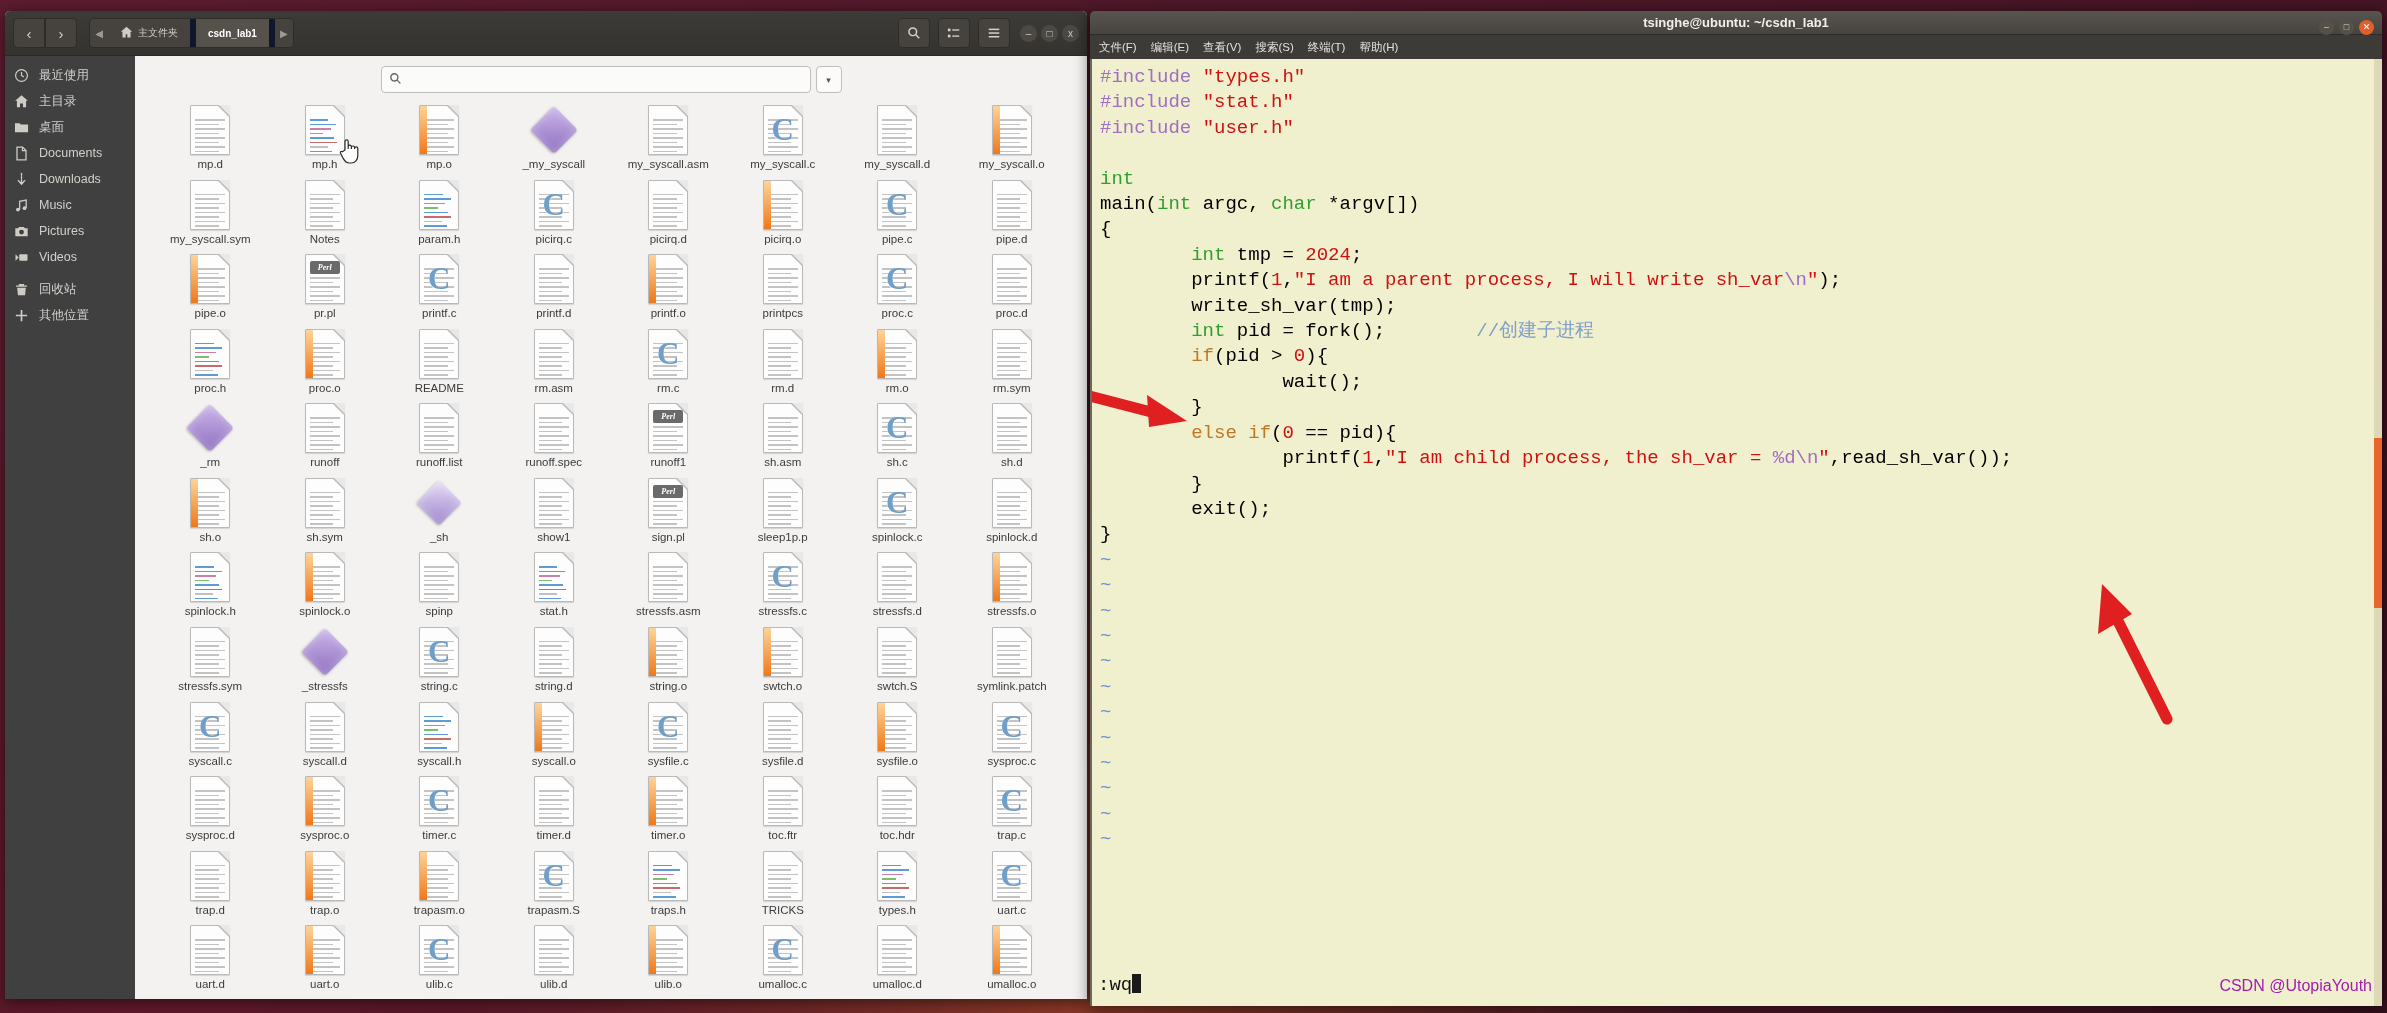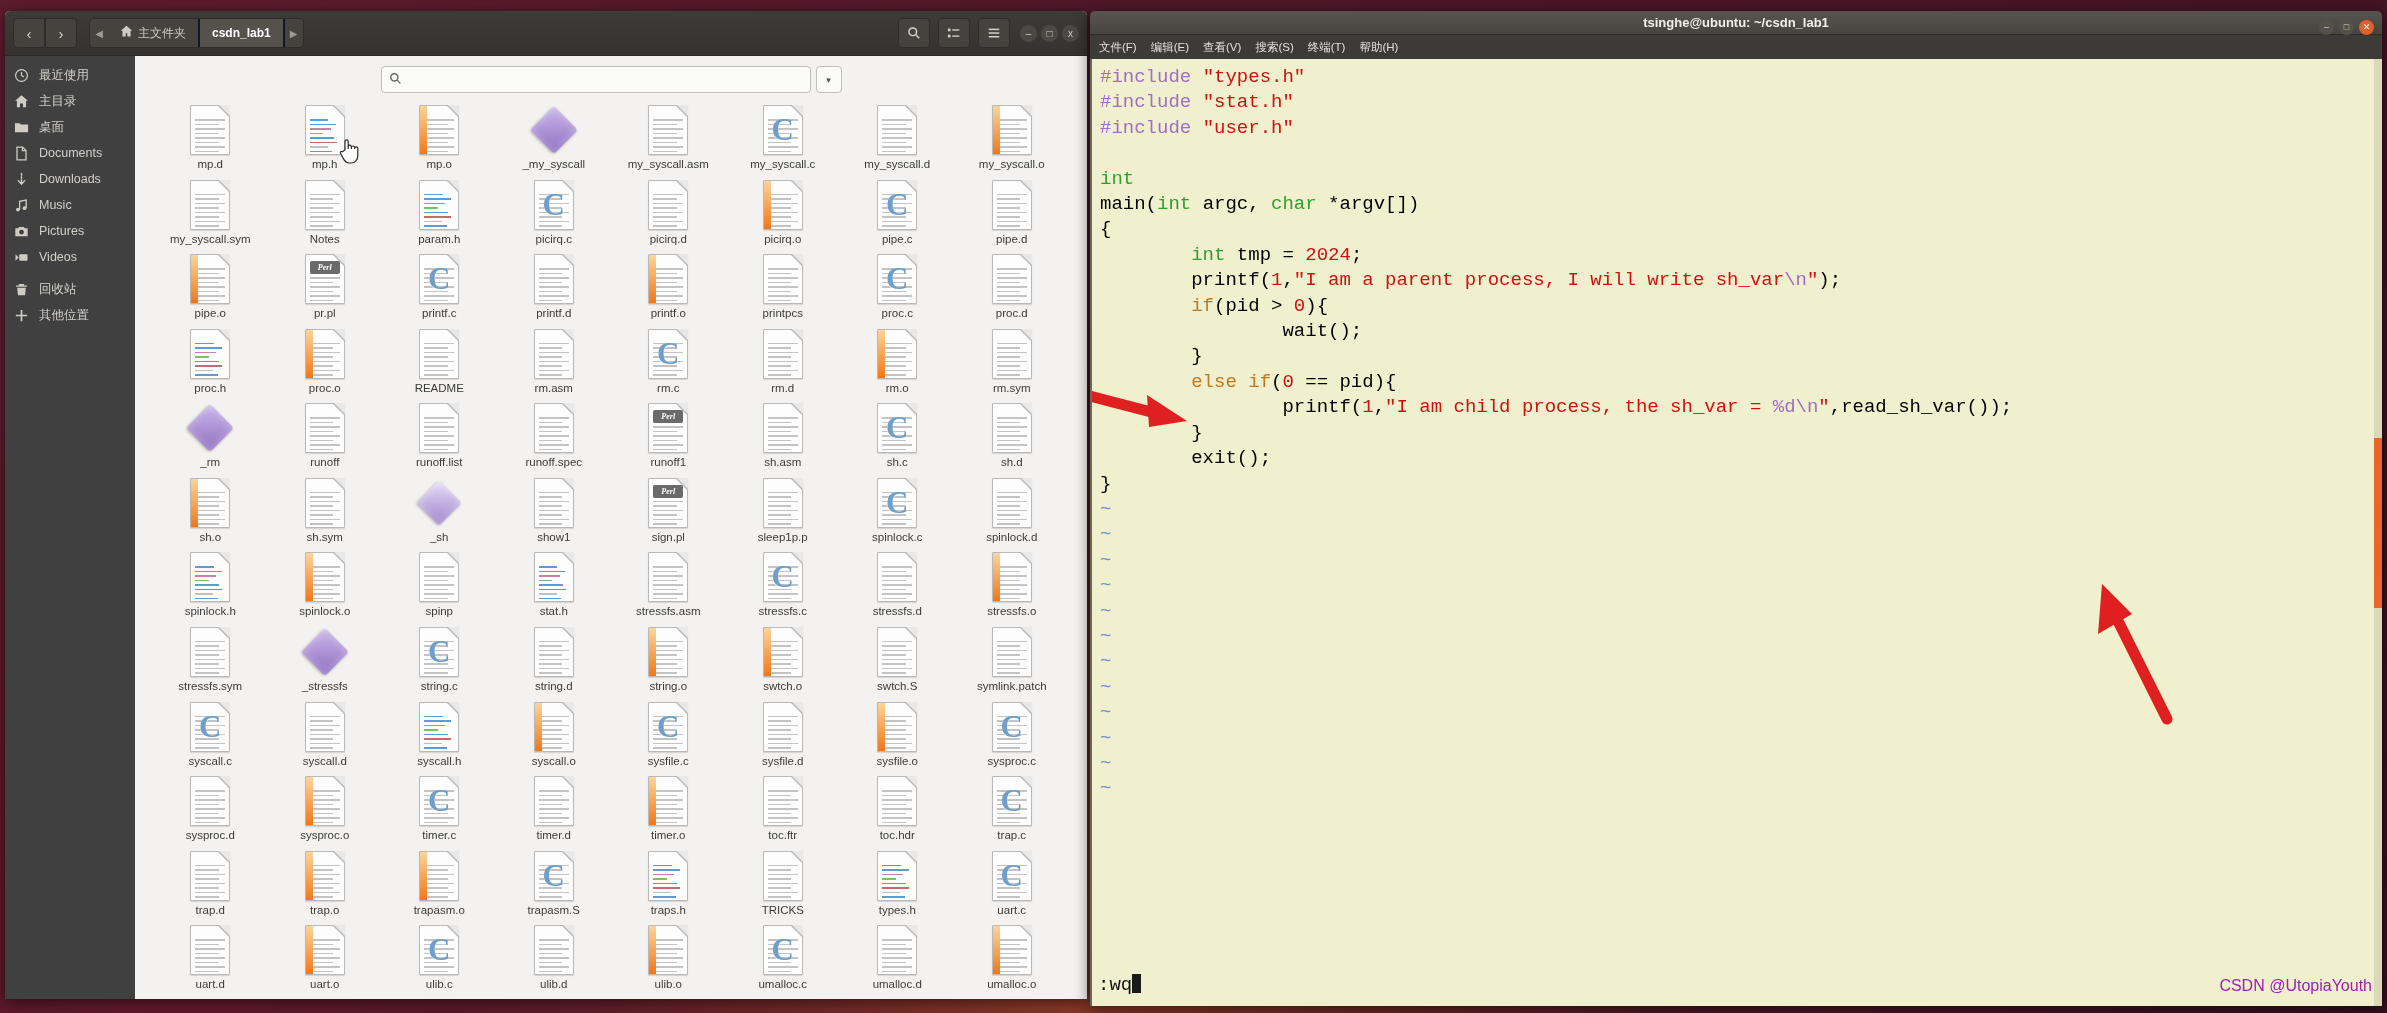--- a/index.html
+++ b/index.html
@@ -39,21 +39,21 @@
   .tb-btn:first-child{ border-radius:4px 0 0 4px; }
   .tb-btn:last-child{ border-radius:0 4px 4px 0; }
   .single{ border-radius:4px; }
   .crumb-bar{
     display:flex; align-items:center; height:30px; margin-left:8px;
     background:#46433e; border:1px solid #2e2c28; border-radius:4px; overflow:hidden;
   }
   .crumb-arrow{ width:18px; text-align:center; color:#9d9a95; font-size:10px; cursor:pointer;}
   .crumb{
     display:flex; align-items:center; gap:5px; padding:0 12px; height:100%;
-    color:#cfcbc5; font-size:12px; cursor:pointer; border-right:2px solid #0f172a;
+    color:#cfcbc5; font-size:10px; cursor:pointer; border-right:6px solid #0f172a;
   }
   .crumb.active{ background:#55524c; color:#ffffff; font-weight:bold; }
   .spacer{ flex:1; }
   .win-ctrl{ display:flex; gap:4px; align-items:center; margin-left:6px;}
   .wc{ width:17px;height:17px;border-radius:50%;background:#4c4944;color:#cdc9c3;
        font-size:10px;display:flex;align-items:center;justify-content:center;cursor:pointer;}
   .fm-body{ flex:1; display:flex; overflow:hidden; }
 
   .fm-sidebar{ width:130px; background:#404040; padding-top:6px; flex-shrink:0; }
   .side-item{
@@ -1949,20 +1949,22 @@
     <div id="codearea">
         <div class="code-line"><span class="pre">#include </span><span class="str">"types.h"</span></div>
         <div class="code-line"><span class="pre">#include </span><span class="str">"stat.h"</span></div>
         <div class="code-line"><span class="pre">#include </span><span class="str">"user.h"</span></div>
         <div class="code-line">&nbsp;</div>
         <div class="code-line"><span class="kw">int</span></div>
         <div class="code-line"><span class="plain">main(</span><span class="kw">int</span><span class="plain"> argc, </span><span class="kw">char</span><span class="plain"> *argv[])</span></div>
         <div class="code-line"><span class="plain">{</span></div>
         <div class="code-line"><span class="plain">        </span><span class="kw">int</span><span class="plain"> tmp = </span><span class="num">2024</span><span class="plain">;</span></div>
         <div class="code-line"><span class="plain">        printf(</span><span class="num">1</span><span class="plain">,</span><span class="str">"I am a parent process, I will write sh_var</span><span class="fmt">\n</span><span class="str">"</span><span class="plain">);</span></div>
+        <div class="code-line"><span class="plain">        write_sh_var(tmp);</span></div>
+        <div class="code-line"><span class="plain">        </span><span class="kw">int</span><span class="plain"> pid = fork();        </span><span class="cmt">//创建子进程</span></div>
         <div class="code-line"><span class="plain">        </span><span class="cond">if</span><span class="plain">(pid &gt; </span><span class="num">0</span><span class="plain">){</span></div>
         <div class="code-line"><span class="plain">                wait();</span></div>
         <div class="code-line"><span class="plain">        }</span></div>
         <div class="code-line"><span class="plain">        </span><span class="cond">else if</span><span class="plain">(</span><span class="num">0</span><span class="plain"> == pid){</span></div>
         <div class="code-line"><span class="plain">                printf(</span><span class="num">1</span><span class="plain">,</span><span class="str">"I am child process, the sh_var = </span><span class="fmt">%d\n</span><span class="str">"</span><span class="plain">,read_sh_var());</span></div>
         <div class="code-line"><span class="plain">        }</span></div>
         <div class="code-line"><span class="plain">        exit();</span></div>
         <div class="code-line"><span class="plain">}</span></div>
       </div>
     <div id="tildes">

